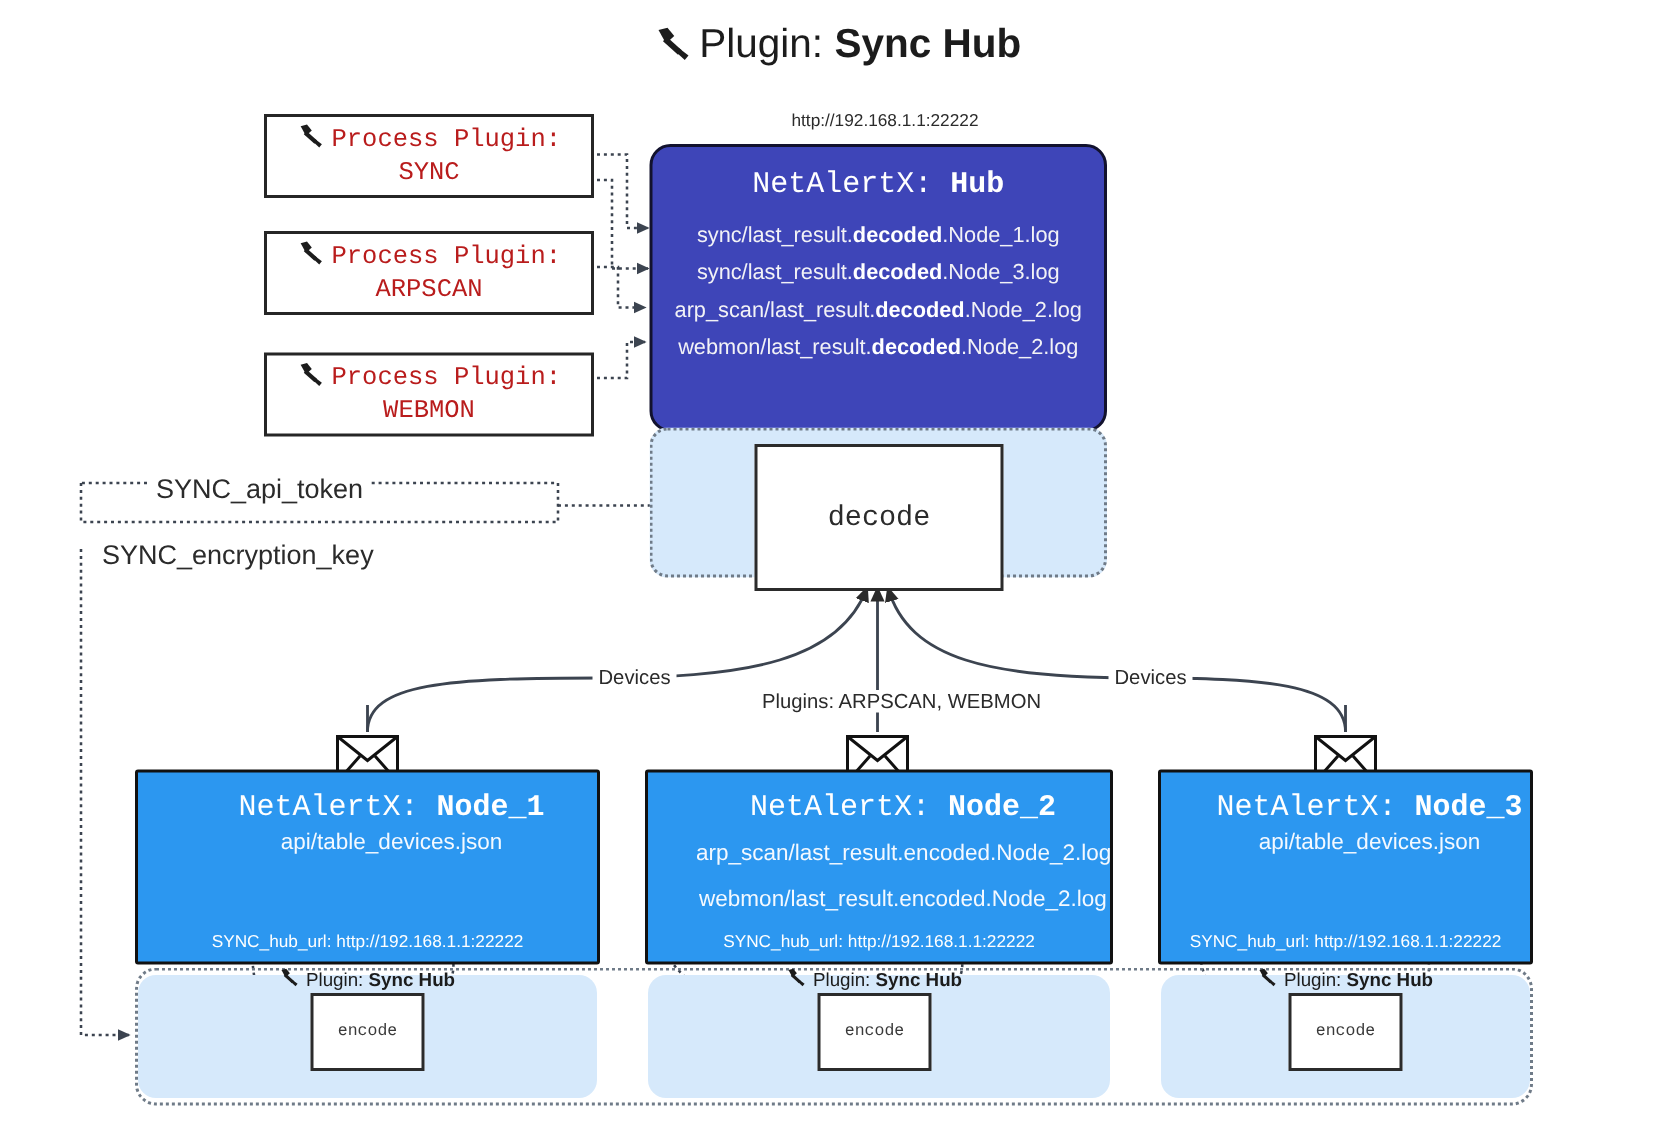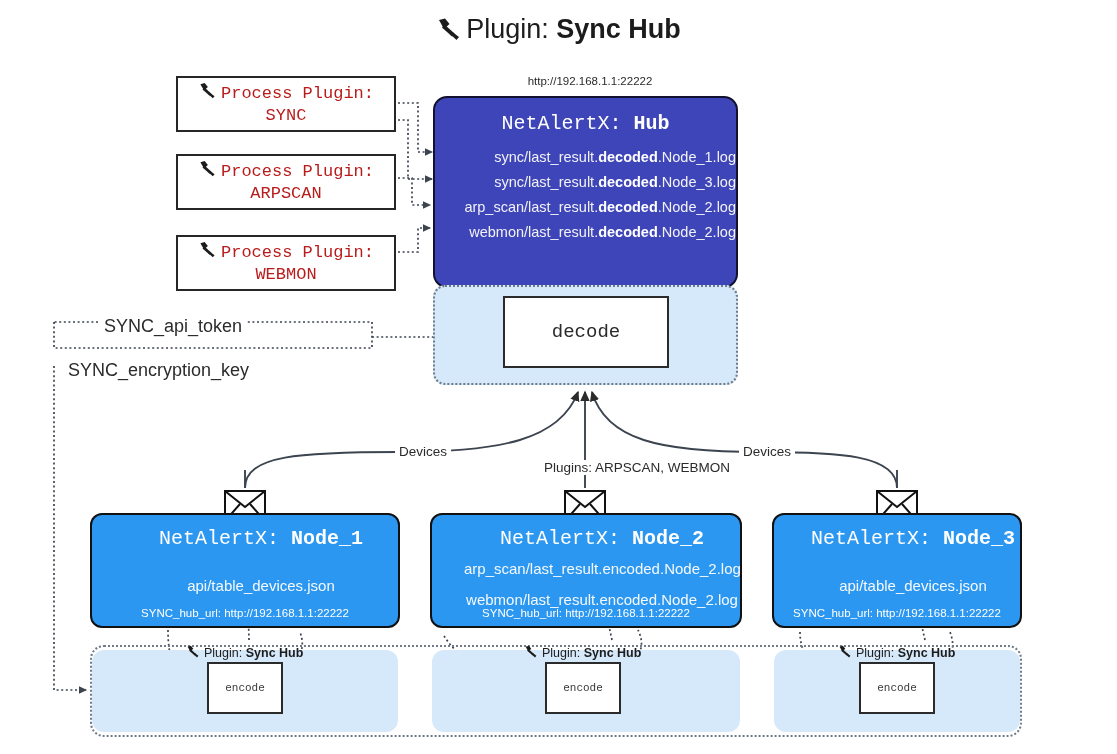--- a/index.html
+++ b/index.html
@@ -87,38 +87,38 @@
     text-align: center;
     font-family: "Liberation Mono", "DejaVu Sans Mono", monospace;
     font-size: 20px;
     margin-top: 6px;
     margin-bottom: 10px;
     white-space: nowrap;
   }
   #hub .hub-title b { font-weight: bold; }
   .hub-line {
     font-size: 14.5px;
-    text-align: right;
+    text-align: center;
     line-height: 1.72;
     white-space: nowrap;
     color: #f2f2f6;
   }
   .hub-line b { font-weight: bold; color: #ffffff; }
 
   
   #decode-wrap {
     left: 433px; top: 285px;
     width: 305px; height: 100px;
     background: #d6e9fb;
     border: 2px dotted #6f7b88;
     border-radius: 12px;
   }
   #decode {
     left: 503px; top: 296px;
-    width: 166px; height: 72px;
+    width: 166px; height: 98px;
     background: #ffffff;
     border: 2px solid #2b2b2b;
     display: flex; align-items: center; justify-content: center;
     font-family: "Liberation Mono", "DejaVu Sans Mono", monospace;
     font-size: 19px;
     color: #2b2b2b;
   }
 
   
   .key-label {
@@ -134,43 +134,43 @@
   
   .edge-label {
     font-size: 13.5px;
     color: #2b2b2b;
     background: #ffffff;
     padding: 0 4px;
     white-space: nowrap;
   }
   #lbl-dev-left  { left: 395px; top: 444px; }
   #lbl-dev-right { left: 739px; top: 444px; }
-  #lbl-plugins   { left: 540px; top: 460px; }
+  #lbl-plugins   { left: 504px; top: 460px; }
 
   
   .node-card {
     background: #2c97f0;
     border: 2px solid #111111;
-    border-radius: 12px;
+    border-radius: 2px;
     color: #ffffff;
-    height: 115px;
+    height: 130px;
     padding-left: 32px;
   }
   .node-title {
     text-align: center;
     font-family: "Liberation Mono", "DejaVu Sans Mono", monospace;
     font-size: 20px;
     margin-top: 12px;
     white-space: nowrap;
   }
   .node-title b { font-weight: bold; }
   .node-line {
     text-align: center;
     font-size: 15px;
-    margin-top: 24px;
+    margin-top: 0;
     color: #f4f9ff;
     white-space: nowrap;
     line-height: 1.6;
   }
   .node-foot {
     position: absolute;
     left: 0; bottom: 7px; width: 100%;
     text-align: center;
     font-size: 11.5px;
     color: #ffffff;

